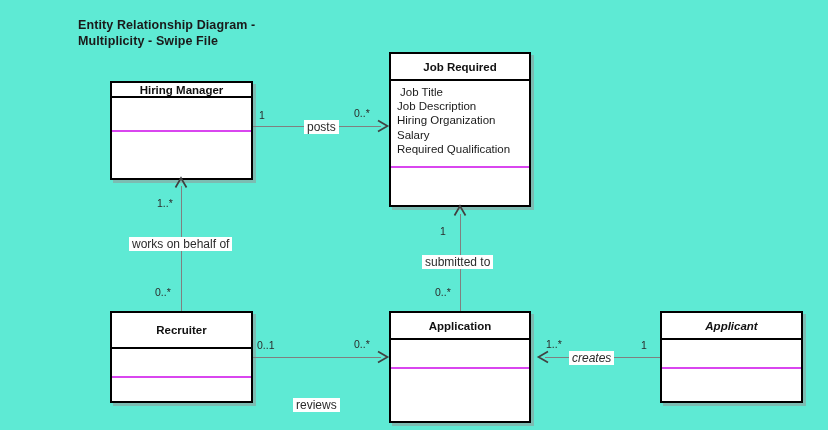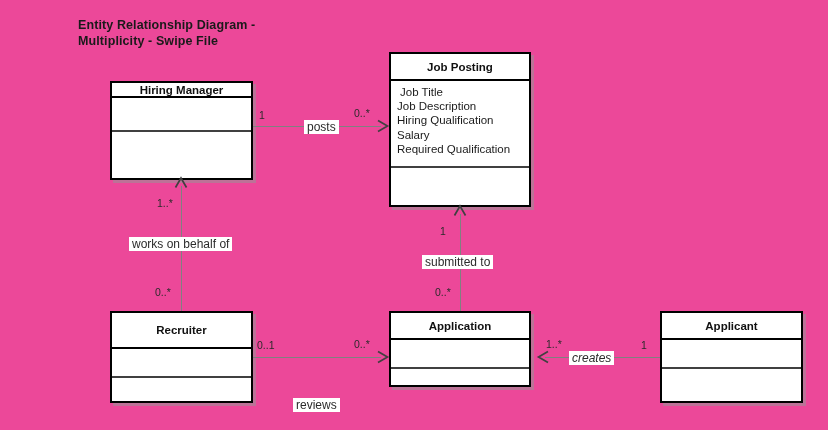--- a/index.html
+++ b/index.html
@@ -9,21 +9,21 @@
     background: #ffffff;
   }
   body {
     font-family: "Liberation Sans", sans-serif;
     color: #000000;
   }
   #canvas {
     position: relative;
     width: 828px;
     height: 430px;
-    background: #ec4899;
+    background: #5eead4;
     overflow: hidden;
   }
 
   
   .diagram-title {
     position: absolute;
     left: 78px;
     top: 17px;
     width: 260px;
     font-size: 12.5px;
@@ -48,21 +48,21 @@
     font-size: 11.5px;
     font-weight: bold;
     color: #111111;
     border-bottom: 2px solid #000000;
     display: flex;
     align-items: center;
     justify-content: center;
   }
   .entity-attrs {
     box-sizing: border-box;
-    border-bottom: 2px solid #404040;
+    border-bottom: 2px solid #d946ef;
     padding: 4px 0 3px 6px;
     font-size: 11.5px;
     line-height: 14.2px;
     color: #1a1a1a;
     overflow: hidden;
   }
   .entity-attrs .attr-line {
     white-space: nowrap;
   }
   .entity-attrs .attr-line:first-child {
@@ -111,44 +111,44 @@
   <div class="diagram-title">Entity Relationship Diagram -
 Multiplicity - Swipe File</div>
 
   <div class="entity" style="left:110px; top:81px; width:143px; height:99px;">
     <div class="entity-title" style="height:15px;">Hiring Manager</div>
     <div class="entity-attrs" style="height:34px;"></div>
     <div class="entity-ops" style="height:33px;"></div>
   </div>
 
   <div class="entity" style="left:389px; top:52px; width:142px; height:155px;">
-    <div class="entity-title" style="height:27px;">Job Posting</div>
+    <div class="entity-title" style="height:27px;">Job Required</div>
     <div class="entity-attrs" style="height:87px;">
       <div class="attr-line">Job Title</div>
       <div class="attr-line">Job Description</div>
-      <div class="attr-line">Hiring Qualification</div>
+      <div class="attr-line">Hiring Organization</div>
       <div class="attr-line">Salary</div>
       <div class="attr-line">Required Qualification</div>
     </div>
     <div class="entity-ops" style="height:37px;"></div>
   </div>
 
   <div class="entity" style="left:110px; top:311px; width:143px; height:92px;">
     <div class="entity-title" style="height:36px;">Recruiter</div>
     <div class="entity-attrs" style="height:29px;"></div>
     <div class="entity-ops" style="height:32px;"></div>
   </div>
 
-  <div class="entity" style="left:389px; top:311px; width:142px; height:76px;">
+  <div class="entity" style="left:389px; top:311px; width:142px; height:112px;">
     <div class="entity-title" style="height:27px;">Application</div>
     <div class="entity-attrs" style="height:29px;"></div>
     <div class="entity-ops" style="height:32px;"></div>
   </div>
 
-  <div class="entity" style="left:660px; top:311px; width:143px; height:92px;">
+  <div class="entity" style="left:660px; top:311px; width:143px; height:92px;font-style:italic;">
     <div class="entity-title" style="height:27px;">Applicant</div>
     <div class="entity-attrs" style="height:29px;"></div>
     <div class="entity-ops" style="height:32px;"></div>
   </div>
 
   <div class="conn-line-h" style="left:253px; top:126px; width:128px;"></div>
   <div class="arrow" style="left:376px; top:119px;">
     <svg width="14" height="14" viewBox="0 0 14 14">
       <polyline points="2,1.5 11.5,7 2,12.5" fill="none" stroke="#404040" stroke-width="1.7"></polyline>
     </svg>

